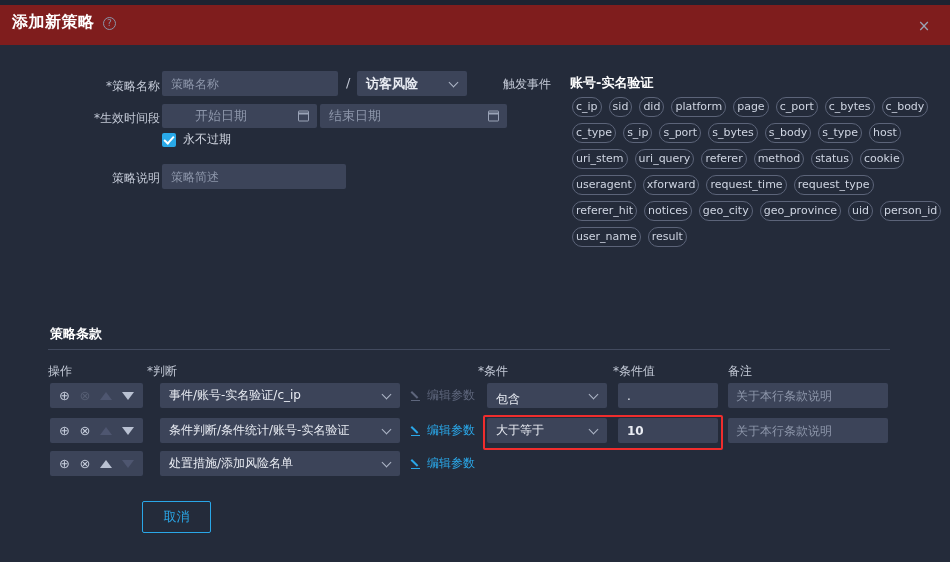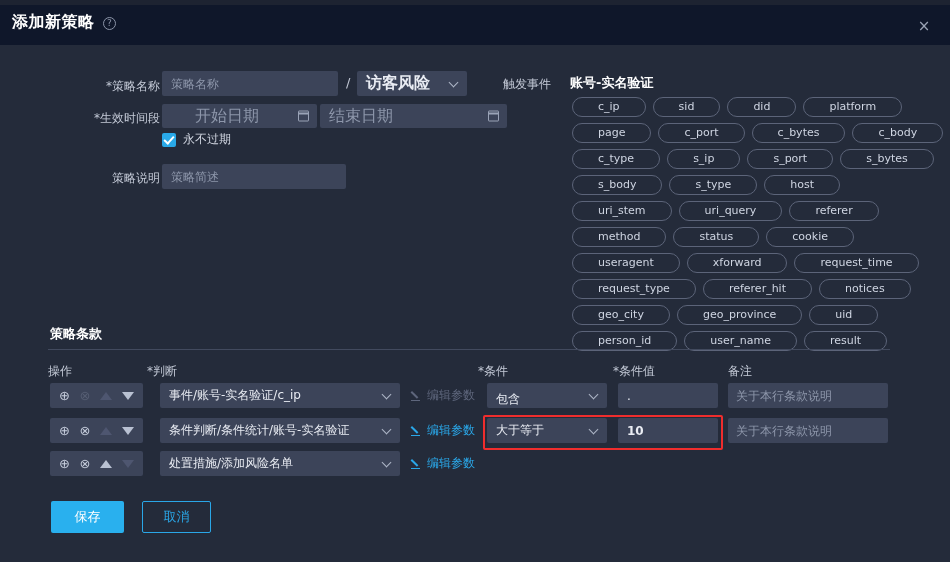--- a/index.html
+++ b/index.html
@@ -16,21 +16,21 @@
     color: #c7ccd8;
   }
   .topstrip {
     position: absolute; left:0; top:0; width:950px; height:5px;
     background:#1d2331;
   }
 
   
   .hdr {
     position: absolute; left: 0; top: 5px; width: 950px; height: 40px;
-    background: #0f172a;
+    background: #7f1d1d;
   }
   .hdr-title {
     position: absolute; left: 12px; top: 7px;
     font-size: 16px; font-weight: bold; color: #ffffff;
     letter-spacing: .5px;
   }
   .help-icon {
     position: absolute; left: 103px; top: 12px;
     width: 13px; height: 13px; border-radius: 50%;
     border: 1px solid #8b94a8; color: #8b94a8;
@@ -50,21 +50,21 @@
   .fld {
     position: absolute; background: #3c4459;
     border: none; border-radius: 2px;
     font-family: "DejaVu Sans", "Liberation Sans", sans-serif;
     font-size: 12px; color: #e9ecf3; padding: 0 9px;
     outline: none;
   }
   .fld::placeholder { color: #8d96aa; }
   .fldbox {
     position: absolute; background: #3c4459; border-radius: 2px;
-    font-size: 16px; color: #e9ecf3;
+    font-size: 13px; color: #e9ecf3;
     display:flex; align-items:center; padding: 0 9px;
   }
   .ph { color: #8d96aa; }
   .cal {
     position: absolute; right: 8px; top: 50%; transform: translateY(-50%);
     width: 11px; height: 11px; border: 1px solid #9aa3b7; border-radius: 1px;
   }
   .cal:before {
     content: ""; position: absolute; left:-1px; top: 1px;
     width: 11px; height: 2px; background: #9aa3b7;
@@ -94,21 +94,21 @@
 
   
   .trig-label { position:absolute; left:503px; top:76px; font-size:12px; color:#c3c9d6; }
   .trig-val   { position:absolute; left:570px; top:74px; font-size:13px; font-weight:bold; color:#ffffff; }
   .tags {
     position: absolute; left: 572px; top: 97px; width: 372px;
     display: flex; flex-wrap: wrap; gap: 6px 7px;
   }
   .tag {
     border: 1px solid #5c6479; border-radius: 10px;
-    padding: 2px 25px 3px; font-size: 11px; color: #cfd5e2;
+    padding: 2px 3px 3px; font-size: 11px; color: #cfd5e2;
     background: transparent; white-space: nowrap; cursor: pointer;
     line-height: 13px;
   }
 
   
   .sec-title {
     position: absolute; left: 50px; top: 325px;
     font-size: 13px; font-weight: bold; color: #ffffff;
   }
   .divider {
@@ -338,16 +338,15 @@
         <span class="chev"></span>
       </div>
       <div class="editp active" style="top: 451px; color: rgb(42, 167, 232);">
         <span class="pencil"></span>
         <span>编辑参数</span>
       </div>
     </div>
 
   <div class="hl-box"></div>
 
-  <button class="btn-save">保存</button>
   <button class="btn-cancel">取消</button>
 
 </div>
 
 </body></html>

